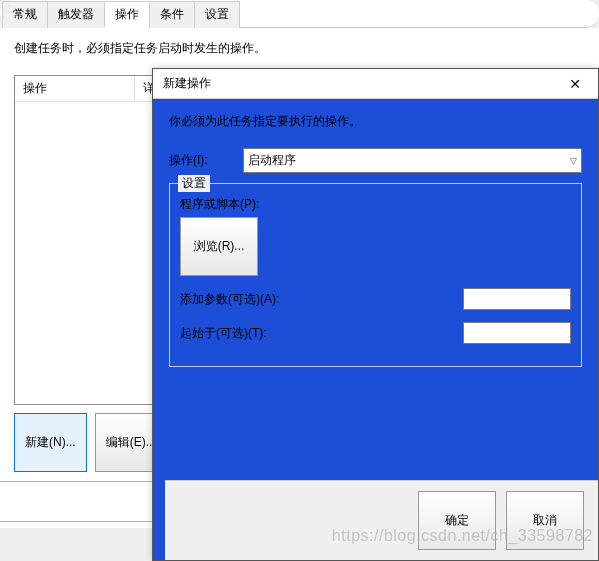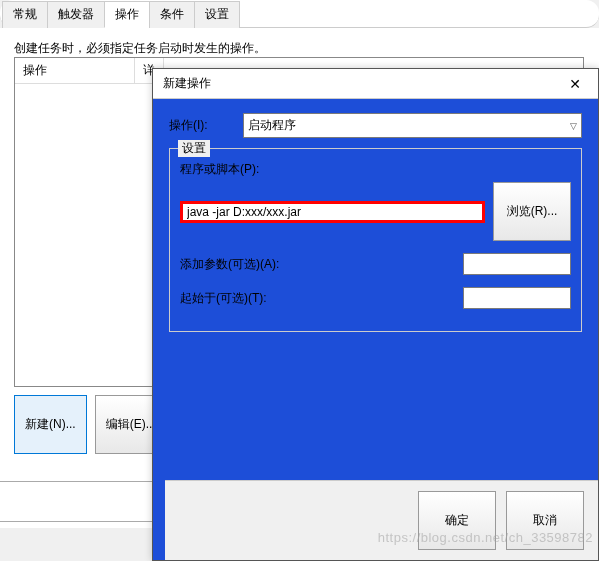--- a/index.html
+++ b/index.html
@@ -44,21 +44,21 @@
     .tab.active {
       background: #fff;
       border-bottom: 1px solid #fff;
     }
     .content-area {
       background: #fff;
       padding: 12px 14px;
       height: 500px;
     }
     .desc {
-      margin-bottom: 0;
+      margin-bottom: 18px;
     }
     .list-panel {
       border: 1px solid #888;
       background: #fff;
       width: 570px;
       height: 330px;
       position: relative;
     }
     .list-header {
       display: flex;
@@ -192,21 +192,21 @@
       padding: 10px 14px;
       display: flex;
       justify-content: flex-end;
       gap: 10px;
     }
     .watermark {
       position: absolute;
       right: 6px;
       bottom: 16px;
       color: rgba(160,160,160,0.55);
-      font-size: 13px;
+      font-size: 16px;
       letter-spacing: 0.5px;
       pointer-events: none;
     }
     .shadow-bar {
       position: absolute;
       left: 0;
       width: 152px;
       height: 1px;
       border-top: 1px solid #aaa;
     }
@@ -238,32 +238,32 @@
   <div class="shadow-bar" style="top:481px"></div>
   <div class="shadow-bar" style="top:521px"></div>
 </div>
 
 <div class="dialog">
   <div class="dialog-title">
     <span>新建操作</span>
     <span class="close-x">✕</span>
   </div>
   <div class="dialog-body">
+    <div class="dialog-desc">你必须为此任务指定要执行的操作。</div>
     <div class="field-row">
       <span class="field-label">操作(I):</span>
       <div class="select">
         <span>启动程序</span>
         <span class="select-arrow">▽</span>
       </div>
     </div>
     <div class="groupbox">
       <div class="groupbox-title">设置</div>
       <div class="gb-label">程序或脚本(P):</div>
       <div class="gb-row">
-        <input class="text-input prog-input" value="java -jar D:xxx/xxx.jar" style="">
         <div class="btn" style="min-width:78px">浏览(R)...</div>
       </div>
       <div class="gb-two-col">
         <span>添加参数(可选)(A):</span>
         <input class="text-input small-input" style="">
       </div>
       <div class="gb-two-col">
         <span>起始于(可选)(T):</span>
         <input class="text-input small-input" style="">
       </div>

